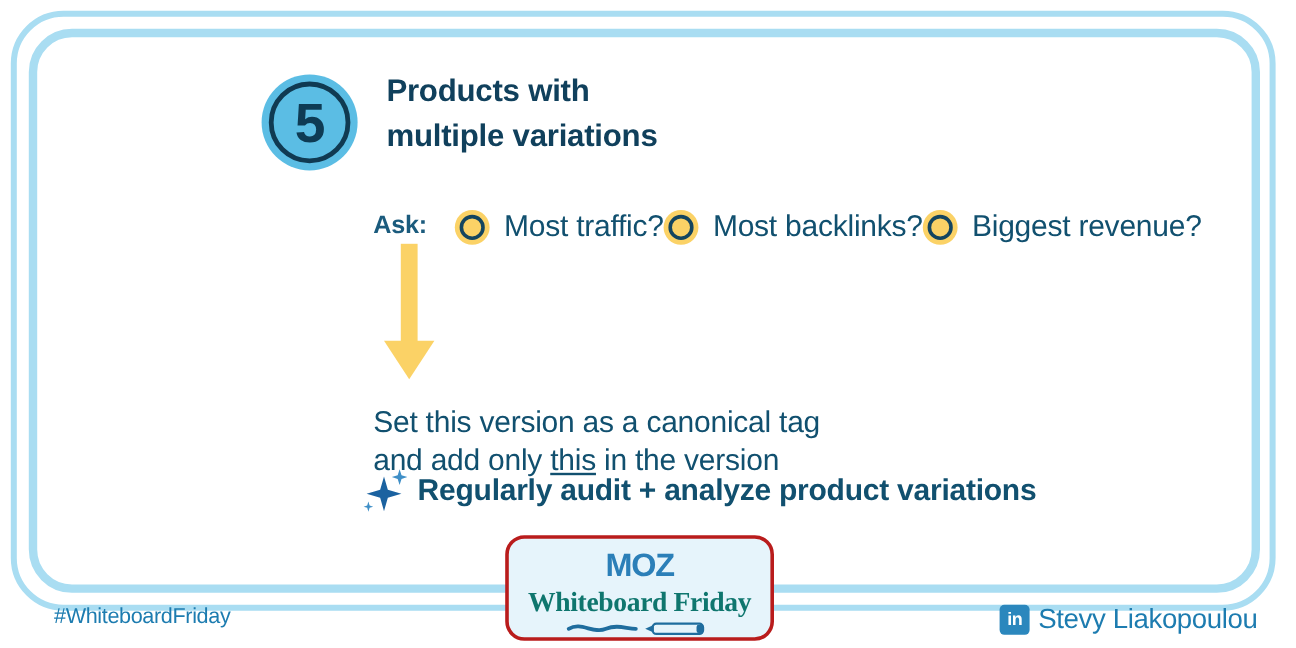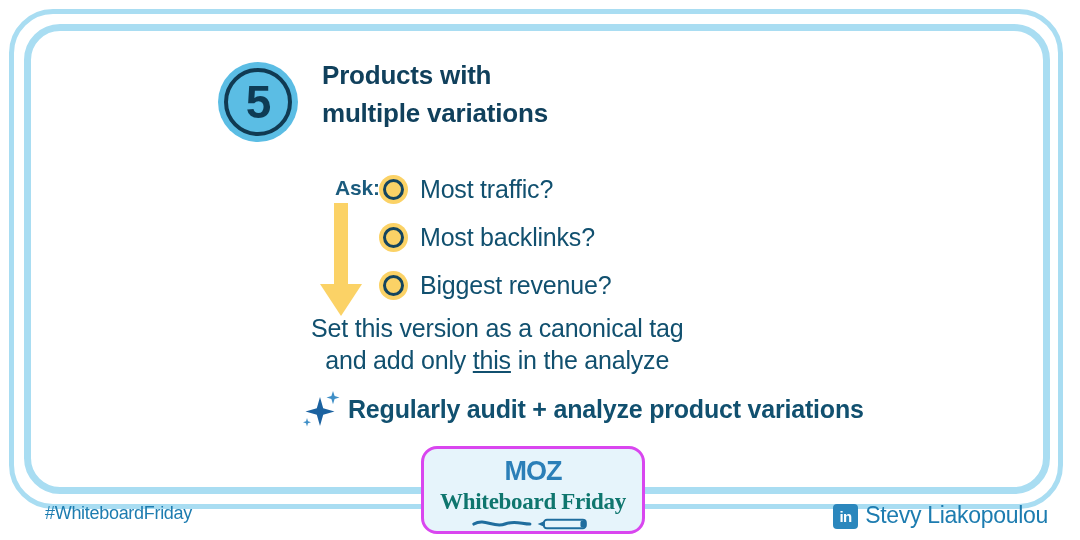--- a/index.html
+++ b/index.html
@@ -78,33 +78,31 @@
   }
 
   
   .ask-label{
     position:absolute;
     left:311px;top:176px;
     font-size:21px;
     font-weight:bold;
     color:#1b5b7d;
     letter-spacing:-0.2px;
-    margin-left:24px;
   }
   .arrow{
     position:absolute;
     left:318px;top:203px;
     width:46px;height:115px;
   }
   .bullet-list{
     position:absolute;
     left:379px;top:172px;
     display:flex;
-    flex-direction:column;
-    gap:14px;
+    flex-direction:row;
   }
   .bullet-item{
     display:flex;
     align-items:center;
     gap:12px;
     height:34px;
   }
   .bullet-dot{
     position:relative;
     width:29px;height:29px;flex:0 0 29px;
@@ -121,21 +119,21 @@
   .bullet-text{
     font-size:25px;
     color:#11506f;
     letter-spacing:-0.2px;
     white-space:nowrap;
   }
 
   
   .body-block{
     position:absolute;
-    left:311px;top:312px;text-align:center;
+    left:311px;top:336px;
   }
   .body-line{
     font-size:25px;
     color:#11506f;
     line-height:1.29;
     white-space:nowrap;
     letter-spacing:-0.2px;
   }
   .body-line u{text-decoration:underline;text-underline-offset:2px;}
 
@@ -154,21 +152,21 @@
     white-space:nowrap;
     font-weight:bold;
   }
 
   
   .moz-badge{
     position:absolute;
     left:421px;top:446px;
     width:224px;height:88px;
     background:#e6f4fb;
-    border:3px solid #d946ef;
+    border:3px solid #b91c1c;
     border-radius:16px;
     box-sizing:border-box;
     display:flex;
     flex-direction:column;
     align-items:center;
     z-index:5;
   }
   .moz-logo{
     margin-top:9px;
     font-size:27px;
@@ -259,21 +257,21 @@
       <span class="bullet-text">Most backlinks?</span>
     </div>
     <div class="bullet-item">
       <span class="bullet-dot"></span>
       <span class="bullet-text">Biggest revenue?</span>
     </div>
   </div>
 
   <div class="body-block">
     <div class="body-line">Set this version as a canonical tag</div>
-    <div class="body-line"><span>and add only </span><u>this</u><span> in the analyze</span></div>
+    <div class="body-line"><span>and add only </span><u>this</u><span> in the version</span></div>
   </div>
 
   <div class="sparkle-line">
     <svg class="sparkle-icon" viewBox="0 0 46 38">
       <path d="M20 7 L23.2 18.2 L34.5 21.5 L23.2 24.8 L20 36 L16.8 24.8 L5.5 21.5 L16.8 18.2 Z" fill="#1b62a0"></path>
       <path d="M33 1 L34.6 6.1 L39.5 7.6 L34.6 9.1 L33 14.2 L31.4 9.1 L26.5 7.6 L31.4 6.1 Z" fill="#3f8fc7"></path>
       <path d="M7 28 L8 31.2 L11 32.2 L8 33.2 L7 36.4 L6 33.2 L3 32.2 L6 31.2 Z" fill="#3f8fc7"></path>
     </svg>
     <span class="sparkle-text">Regularly audit + analyze product variations</span>
   </div>

